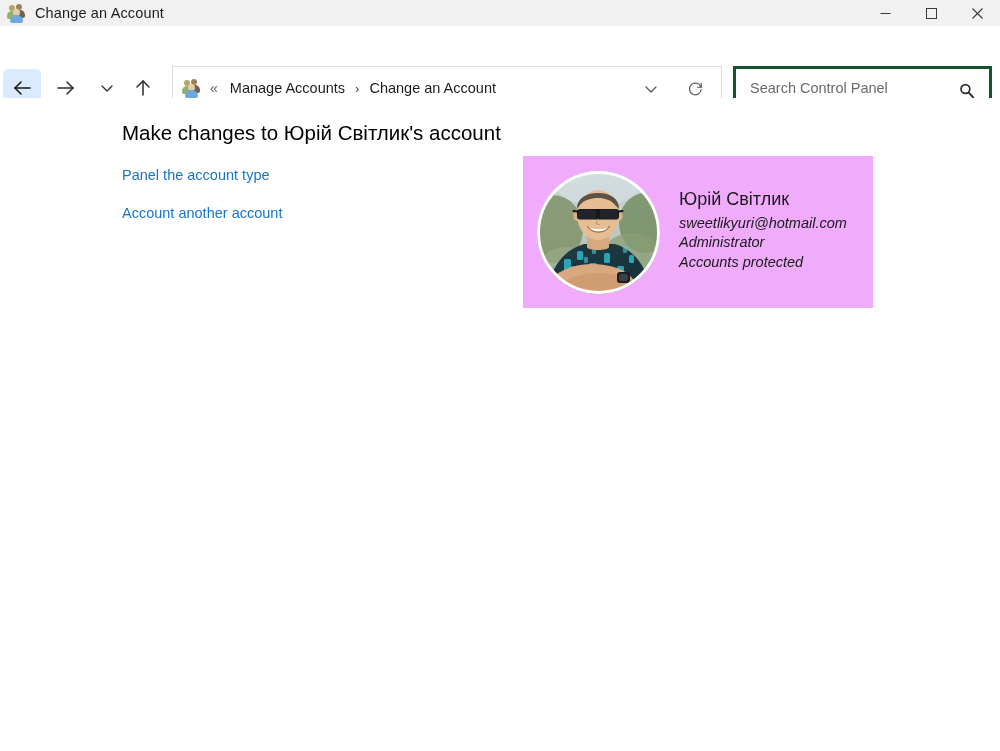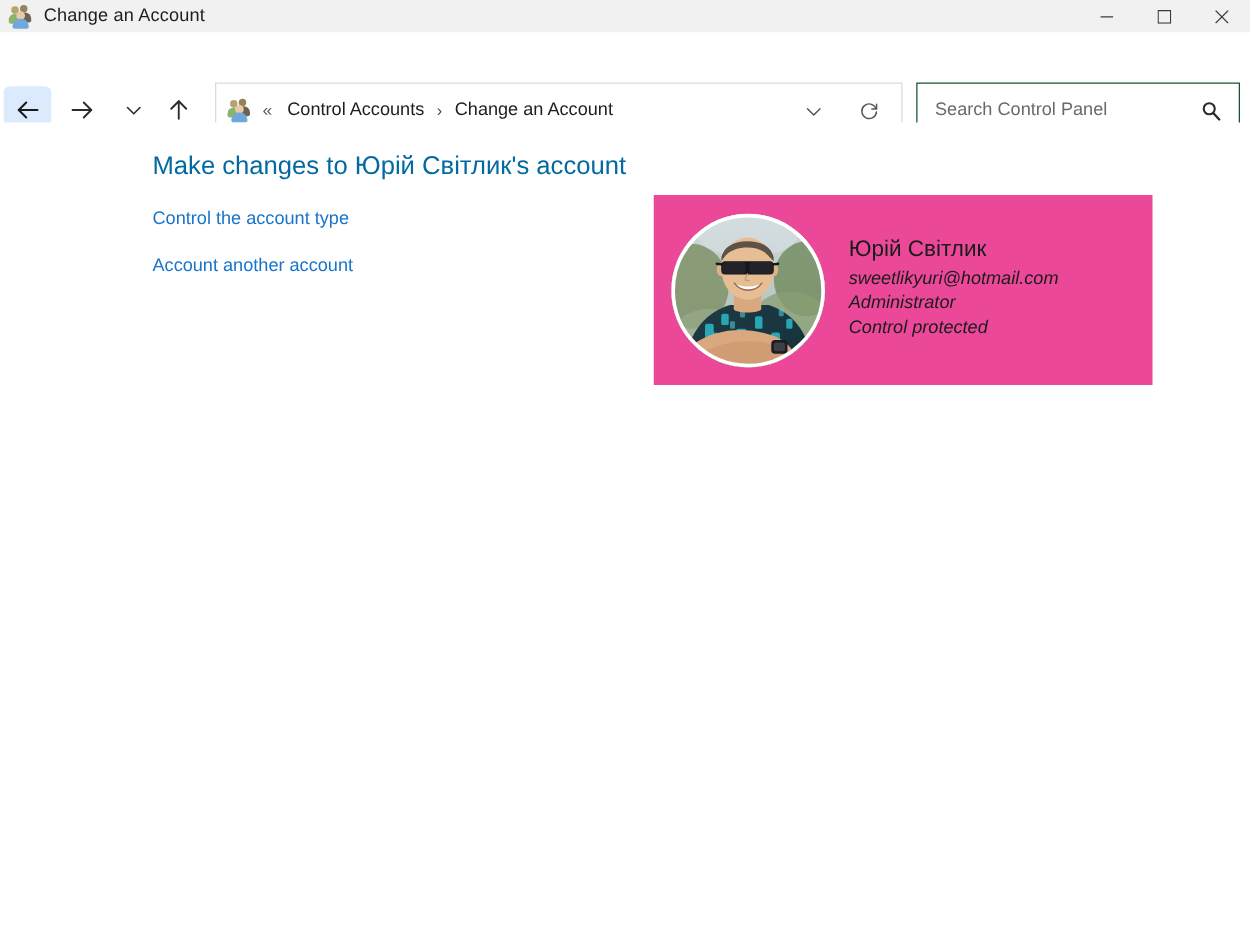--- a/index.html
+++ b/index.html
@@ -152,21 +152,21 @@
     width: 40px; height: 42px;
     display: flex; align-items: center; justify-content: center;
     color: #555;
   }
 
   
   .searchbox {
     position: absolute;
     left: 733px; top: 40px;
     width: 259px; height: 44px;
-    border: 1px solid #14532d;
+    border: 3px solid #14532d;
     background: #ffffff;
     box-sizing: border-box;
     display: flex;
     align-items: center;
   }
   .search-input {
     border: none;
     outline: none;
     background: transparent;
     margin-left: 12px;
@@ -188,42 +188,42 @@
   .content {
     position: absolute;
     left: 0; top: 98px;
     width: 1000px; height: 653px;
     background: #ffffff;
   }
   .page-heading {
     position: absolute;
     left: 122px; top: 23px;
     font-size: 20.5px;
-    color: #0369a1;
+    color: #000000;
     white-space: nowrap;
   }
   .link-list {
     position: absolute;
     left: 122px; top: 69px;
   }
   .task-link {
     display: block;
     font-size: 14.5px;
     color: #1774cb;
     text-decoration: none;
     margin-bottom: 22px;
     width: max-content;
   }
 
   
   .account-card {
     position: absolute;
     left: 523px; top: 58px;
-    width: 399px; height: 152px;
-    background: #ec4899;
+    width: 350px; height: 152px;
+    background: #f0abfc;
     display: flex;
     align-items: center;
   }
   .avatar {
     flex: none;
     margin-left: 14px;
     width: 123px; height: 123px;
     border-radius: 50%;
     overflow: hidden;
     box-shadow: 0 0 0 3px #ffffff inset;
@@ -321,21 +321,21 @@
         <span class="body-back"></span>
         <span class="head-mid"></span>
         <span class="body-mid"></span>
         <span class="head-front"></span>
         <span class="body-front"></span>
       </div>
     </div>
 
     <span class="crumb-sep-dbl">«</span>
 
-    <span class="crumb">Control Accounts</span>
+    <span class="crumb">Manage Accounts</span>
 
     <span class="crumb-chevron">›</span>
 
     <span class="crumb" style="margin-left:10px;">Change an Account</span>
 
     <div class="addr-dropdown">
       <svg width="16" height="16" viewBox="0 0 16 16" aria-hidden="true">
         <path d="M3 6 L8 11 L13 6" stroke="currentColor" stroke-width="1.2" fill="none" stroke-linecap="round" stroke-linejoin="round"></path>
       </svg>
     </div>
@@ -357,21 +357,21 @@
       </svg>
     </div>
   </div>
 </div>
 
 <div class="content">
 
   <div class="page-heading">Make changes to Юрій Світлик's account</div>
 
   <div class="link-list">
-    <a class="task-link" href="#">Control the account type</a>
+    <a class="task-link" href="#">Panel the account type</a>
     <a class="task-link" href="#">Account another account</a>
   </div>
 
   <div class="account-card">
 
     <div class="avatar">
       <svg width="123" height="123" viewBox="0 0 123 123" aria-hidden="true">
         <defs>
           <clipPath id="circ">
               <circle cx="61.5" cy="61.5" r="61.5"></circle>
@@ -444,16 +444,16 @@
           <path d="M61 48 L59 53 L62.5 53.5" stroke="#c79468" stroke-width="1" fill="none" stroke-linecap="round" stroke-linejoin="round"></path>
         </g>
         <circle cx="61.5" cy="61.5" r="60" fill="none" stroke="#ffffff" stroke-width="3"></circle>
       </svg>
     </div>
 
     <div class="account-info">
       <div class="account-name">Юрій Світлик</div>
       <div class="account-detail">sweetlikyuri@hotmail.com</div>
       <div class="account-detail">Administrator</div>
-      <div class="account-detail">Control protected</div>
+      <div class="account-detail">Accounts protected</div>
     </div>
   </div>
 </div>
 
 </body></html>

